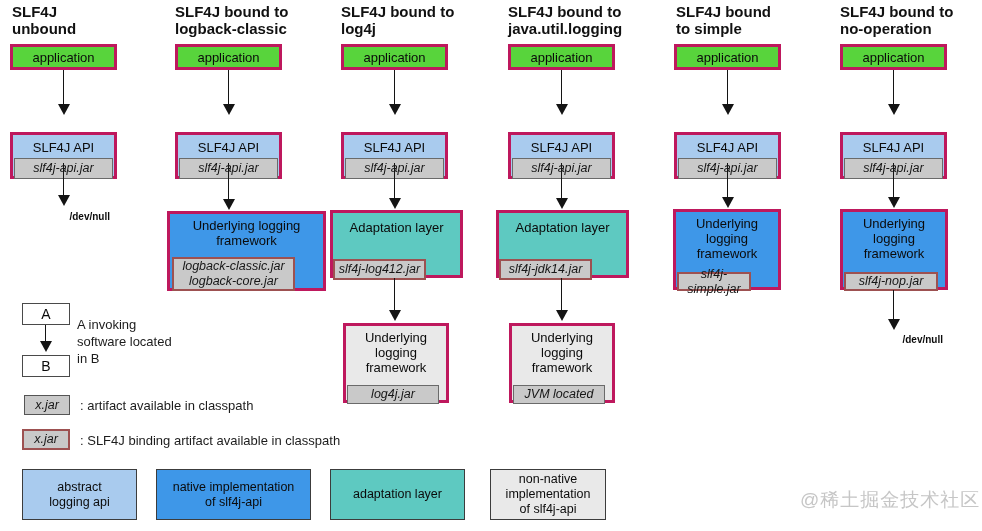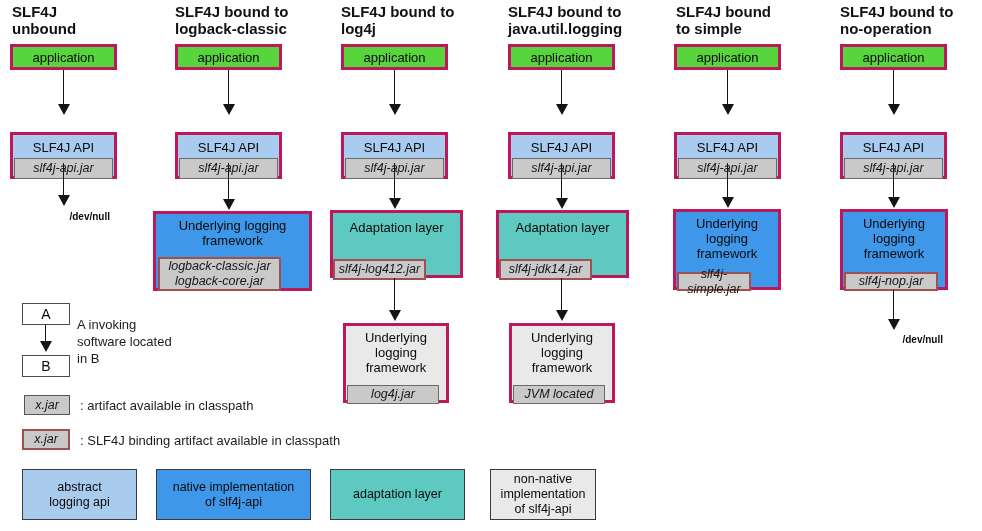--- a/index.html
+++ b/index.html
@@ -67,21 +67,21 @@
 
   <div class="hdr" style="left:175px; top:3px">SLF4J bound to
 logback-classic</div>
   <div class="box app" style="left:175px; top:44px; width:107px; height:26px">application</div>
   <div class="arrow" style="left:228px; top:70px; height:34px"></div>
   <div class="box api stack" style="left:175px; top:116px; width:107px; height:47px">
     <span class="lbl">SLF4J API</span>
     <div class="jar" style="left:1px; top:23px; width:99px; height:21px">slf4j-api.jar</div>
   </div>
   <div class="arrow" style="left:228px; top:163px; height:36px"></div>
-  <div class="box fw-blue stack" style="left:153px; top:211px; width:159px; height:80px">
+  <div class="box fw-blue stack" style="left:167px; top:211px; width:159px; height:80px">
     <span class="lbl">Underlying logging
 framework</span>
     <div class="jar binding" style="left:2px; top:43px; width:123px; height:34px">logback-classic.jar
 logback-core.jar</div>
   </div>
 
   <div class="hdr" style="left:341px; top:3px">SLF4J bound to
 log4j</div>
   <div class="box app" style="left:341px; top:44px; width:107px; height:26px">application</div>
   <div class="arrow" style="left:394px; top:70px; height:34px"></div>
@@ -167,18 +167,19 @@
   <div class="jar" style="left:24px; top:395px; width:46px; height:20px; border-color:#555">x.jar</div>
   <div class="legend-text" style="left:80px; top:397px">: artifact available in classpath</div>
   <div class="jar binding" style="left:22px; top:429px; width:48px; height:21px">x.jar</div>
   <div class="legend-text" style="left:80px; top:432px">: SLF4J binding artifact available in classpath</div>
 
   <div class="clegend" style="left:22px; width:115px; background:#a9cbee">abstract
 logging api</div>
   <div class="clegend" style="left:156px; width:155px; background:#3e97e8">native implementation
 of slf4j-api</div>
   <div class="clegend" style="left:330px; width:135px; background:#5ec9c1">adaptation layer</div>
-  <div class="clegend" style="left:490px; width:106px; background:#e9e9e9">non-native
+  <div class="clegend" style="left:490px; width:116px; background:#e9e9e9">non-native
 implementation
 of slf4j-api</div>
 
+  <div class="watermark">@稀土掘金技术社区</div>
 
 </div>
 
 </body></html>

